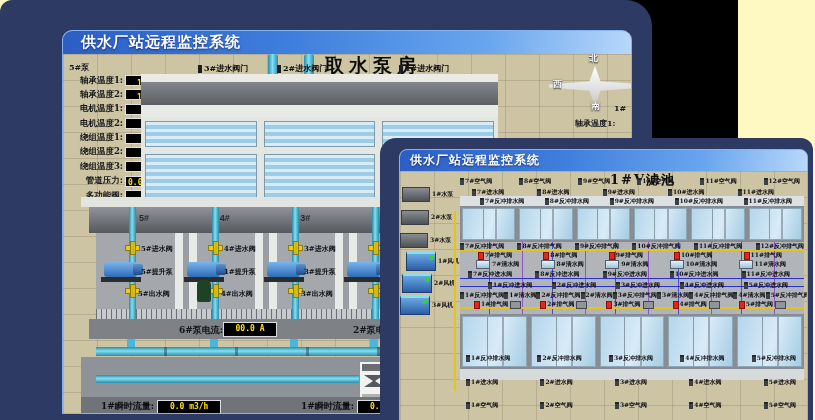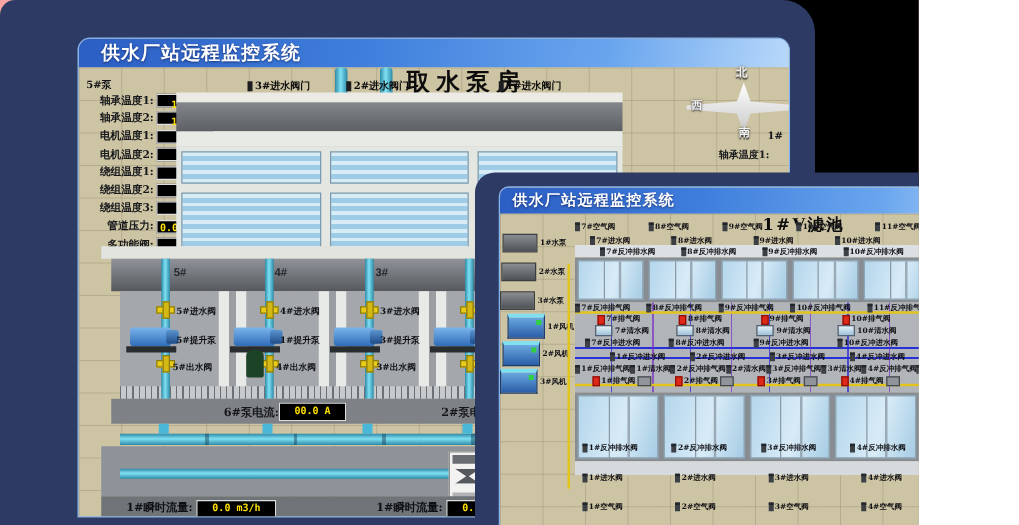--- a/index.html
+++ b/index.html
@@ -1,16 +1,16 @@
 <!DOCTYPE html>
 <html><head>
 <meta charset="utf-8">
 <style>
   html,body{margin:0;padding:0;background:#fff;}
-  #stage{position:relative;width:735px;height:420px;background:#fca5a5;overflow:hidden;
+  #stage{position:relative;width:815px;height:420px;background:#fef9c3;overflow:hidden;
          font-family:"Liberation Sans",sans-serif;}
   
   #black-block{position:absolute;left:600px;top:0;width:138px;height:150px;background:#000;}
   #panel1{position:absolute;left:0;top:0;width:652px;height:420px;background:#2d3b64;
           border-radius:12px 26px 0 0;}
   #panel2{position:absolute;left:380px;top:138px;width:433px;height:282px;background:#2d3b64;
           border-radius:16px 12px 0 0;z-index:5;}
   
   .win{position:absolute;border:1px solid #86b4ec;overflow:hidden;background:#cdc4a4;}
   #backwin{left:62px;top:30px;width:568px;height:382px;border-radius:10px 10px 0 0;}

